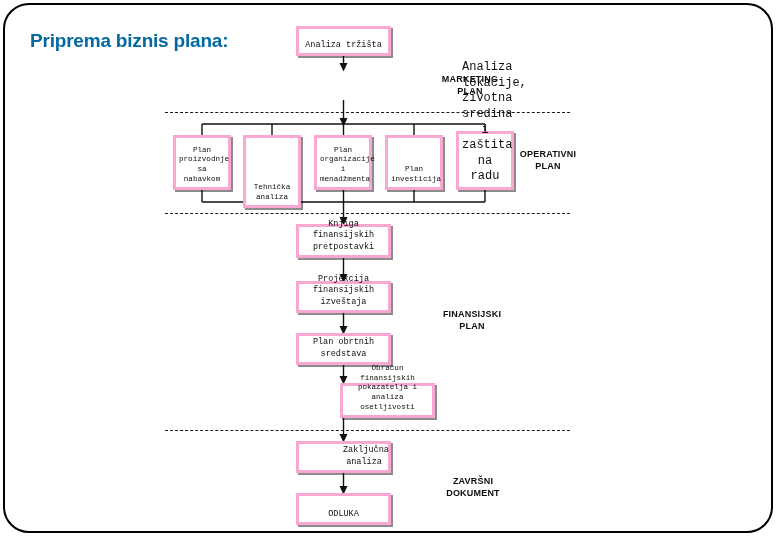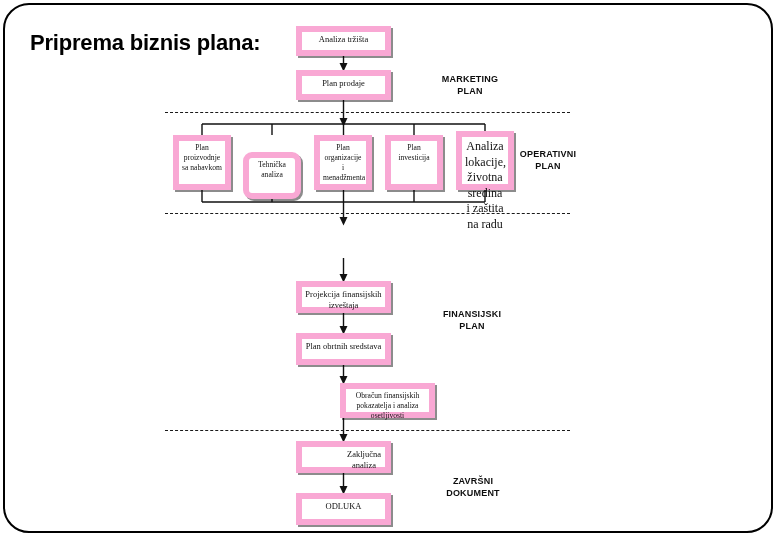--- a/index.html
+++ b/index.html
@@ -23,49 +23,49 @@
     width: 770px;
     height: 530px;
     border: 2px solid #000000;
     border-radius: 26px;
     box-sizing: border-box;
   }
   #slide-title {
     position: absolute;
     left: 30px;
     top: 30px;
-    font-size: 22px;
+    font-size: 19px;
     font-weight: bold;
-    color: #000000;
+    color: #0369a1;
     letter-spacing: -0.2px;
     white-space: nowrap;
   }
   
   #diagram {
     position: absolute;
     left: 0;
     top: 0;
     width: 780px;
     height: 540px;
   }
   .node {
     position: absolute;
     box-sizing: border-box;
-    border: 6px solid #f9a8d4;
+    border: 3px solid #f9a8d4;
     background: #ffffff;
     box-shadow: 2px 2px 0 rgba(0,0,0,0.45);
     display: flex;
-    align-items: flex-start;
+    align-items: flex-end;
     justify-content: center;
     text-align: center;
     color: #111111;
     font-size: 8.5px;
     line-height: 1.35;
     padding: 2px 3px;
-    font-family: Liberation Serif, serif;
+    font-family: Liberation Mono, monospace;
   }
   .node span { display: block; width: 100%; }
   .node.small { font-size: 7.6px; line-height: 1.3; }
   .side-label {
     position: absolute;
     font-size: 9px;
     font-weight: bold;
     color: #0d0d0d;
     text-align: center;
     line-height: 1.35;
@@ -138,44 +138,44 @@
     </svg>
 
     <div class="dashed" style="left:165px; top:112px; width:405px;"></div>
     <div class="dashed" style="left:165px; top:213px; width:405px;"></div>
     <div class="dashed" style="left:165px; top:430px; width:405px;"></div>
 
     <div class="node" style="left:296px; top:26px; width:95px; height:30px;">
       <span>Analiza tržišta</span>
     </div>
 
-    <div class="node" style="left:296px; top:70px; width:95px; height:30px;">
-      <span>Plan prodaje</span>
-    </div>
 
     <div class="node small" style="left:173px; top:135px; width:58px; height:55px;">
       <span>Plan proizvodnje sa nabavkom</span>
     </div>
 
-    <div class="node small" style="left:243px; top:152px; width:58px; height:47px;border-radius:9px;">
+    <div class="node small" style="left:243px; top:135px; width:58px; height:73px;">
       <span>Tehnička analiza</span>
     </div>
 
     <div class="node small" style="left:314px; top:135px; width:58px; height:55px;">
       <span>Plan organizacije i menadžmenta</span>
     </div>
 
     <div class="node small" style="left:385px; top:135px; width:58px; height:55px;">
       <span>Plan investicija</span>
     </div>
 
     <div class="node small" style="left:456px; top:131px; width:58px; height:59px; font-size:12px;">
       <span>Analiza lokacije, životna sredina i zaštita na radu</span>
     </div>
 
+    <div class="node" style="left:296px; top:224px; width:95px; height:34px;">
+      <span>Knjiga finansijskih pretpostavki</span>
+    </div>
 
     <div class="node" style="left:296px; top:281px; width:95px; height:32px;">
       <span>Projekcija finansijskih izveštaja</span>
     </div>
 
     <div class="node" style="left:296px; top:333px; width:95px; height:32px;">
       <span>Plan obrtnih sredstava</span>
     </div>
 
     <div class="node small" style="left:296px; top:383px; width:95px; height:35px;margin-left:44px;">

